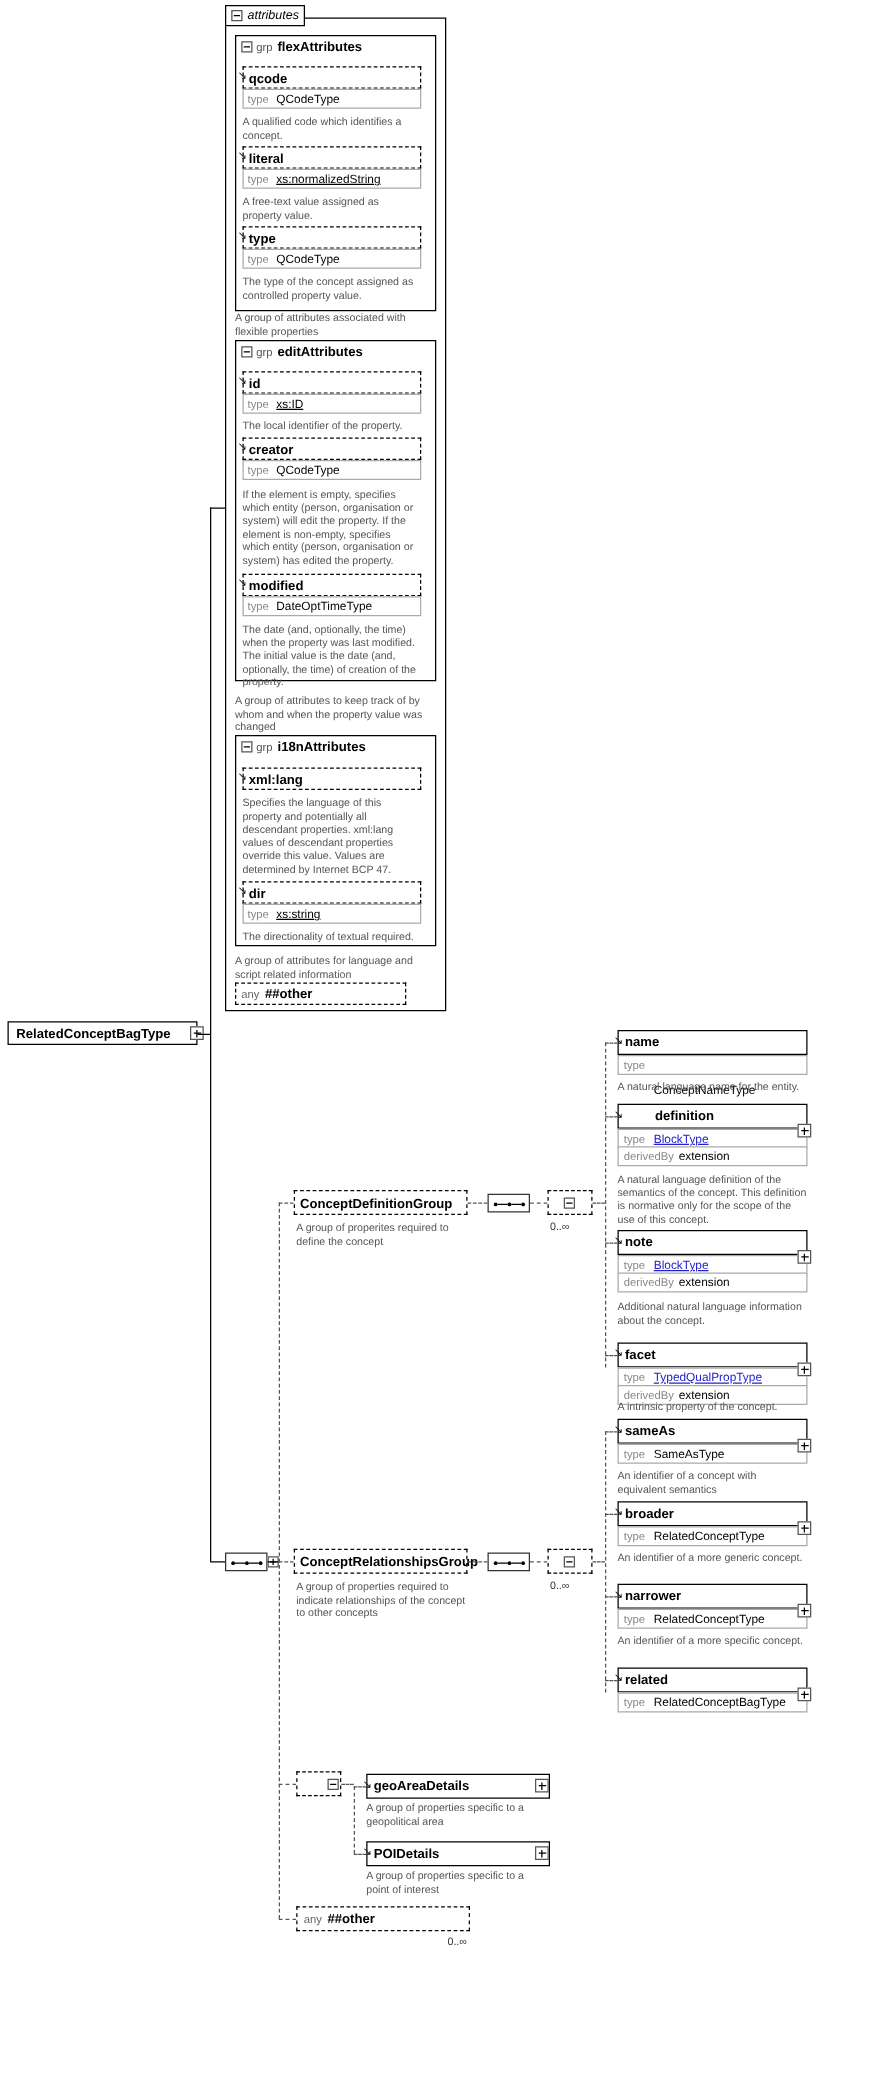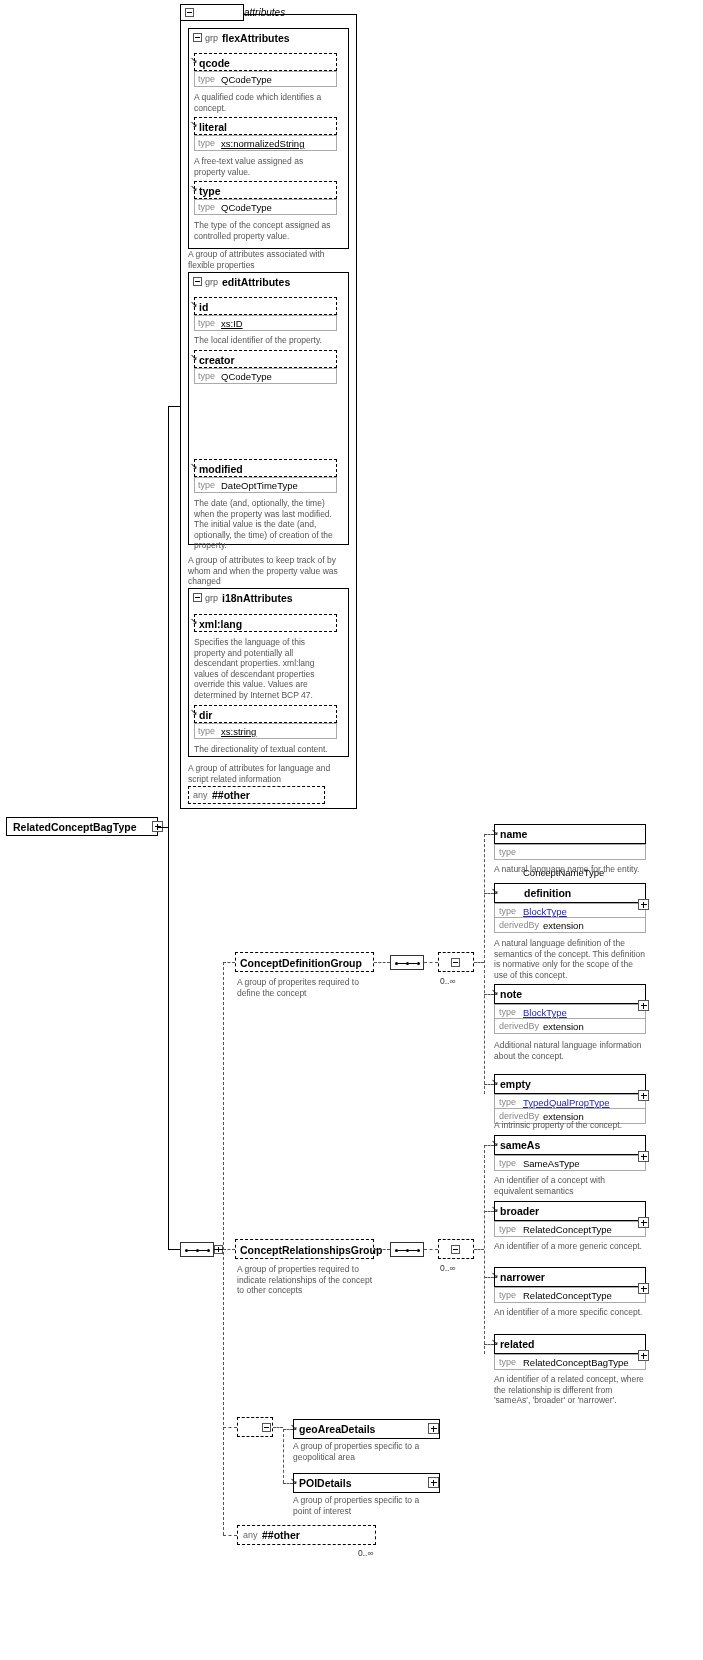--- a/index.html
+++ b/index.html
@@ -54,21 +54,21 @@
   .root-lbl{position:absolute;font-size:10.5px;font-weight:bold;}
 </style>
 </head>
 <body>
 
 <div class="canvas">
 
   <div class="box solid" style="left:180px;top:14px;width:177px;height:795px;"></div>
   <div class="box solid" style="left:180px;top:4px;width:64px;height:17px;background:#fff;"></div>
   <div class="pm" style="left:185px;top:8px;"></div>
-  <div class="attrs-title" style="left:198px;top:7px;margin-left:46px;">attributes</div>
+  <div class="attrs-title" style="left:198px;top:7px;">attributes</div>
 
   <div class="box solid" style="left:188px;top:28px;width:161px;height:221px;"></div>
   <div class="pm" style="left:193px;top:33px;"></div>
   <div class="grplbl" style="left:205px;top:33px;">grp</div>
   <div class="grpname" style="left:222px;top:32px;">flexAttributes</div>
 
   <div class="box dashed" style="left:194px;top:53px;width:143px;height:18px;"></div>
   <div class="hook" style="left:190px;top:55px;">↘</div>
   <div class="elname" style="left:199px;top:57px;">qcode</div>
   <div class="typerow" style="left:194px;top:71px;width:143px;"></div>
@@ -105,20 +105,21 @@
   <div class="typelbl" style="left:198px;top:318px;">type</div>
   <div class="typeval ul" style="left:221px;top:318px;">xs:ID</div>
   <div class="desc" style="left:194px;top:335px;width:140px;">The local identifier of the property.</div>
 
   <div class="box dashed" style="left:194px;top:350px;width:143px;height:18px;"></div>
   <div class="hook" style="left:190px;top:352px;">↘</div>
   <div class="elname" style="left:199px;top:354px;">creator</div>
   <div class="typerow" style="left:194px;top:368px;width:143px;"></div>
   <div class="typelbl" style="left:198px;top:371px;">type</div>
   <div class="typeval" style="left:221px;top:371px;">QCodeType</div>
+  <div class="desc" style="left:194px;top:390px;width:142px;">If the element is empty, specifies which entity (person, organisation or system) will edit the property. If the element is non-empty, specifies which entity (person, organisation or system) has edited the property.</div>
 
   <div class="box dashed" style="left:194px;top:459px;width:143px;height:18px;"></div>
   <div class="hook" style="left:190px;top:461px;">↘</div>
   <div class="elname" style="left:199px;top:463px;">modified</div>
   <div class="typerow" style="left:194px;top:477px;width:143px;"></div>
   <div class="typelbl" style="left:198px;top:480px;">type</div>
   <div class="typeval" style="left:221px;top:480px;">DateOptTimeType</div>
   <div class="desc" style="left:194px;top:498px;width:142px;">The date (and, optionally, the time) when the property was last modified. The initial value is the date (and, optionally, the time) of creation of the property.</div>
   <div class="desc" style="left:188px;top:555px;width:150px;">A group of attributes to keep track of by whom and when the property value was changed</div>
 
@@ -131,21 +132,21 @@
   <div class="hook" style="left:190px;top:616px;">↘</div>
   <div class="elname" style="left:199px;top:618px;">xml:lang</div>
   <div class="desc" style="left:194px;top:637px;width:142px;">Specifies the language of this property and potentially all descendant properties. xml:lang values of descendant properties override this value. Values are determined by Internet BCP 47.</div>
 
   <div class="box dashed" style="left:194px;top:705px;width:143px;height:18px;"></div>
   <div class="hook" style="left:190px;top:707px;">↘</div>
   <div class="elname" style="left:199px;top:709px;">dir</div>
   <div class="typerow" style="left:194px;top:723px;width:143px;"></div>
   <div class="typelbl" style="left:198px;top:726px;">type</div>
   <div class="typeval ul" style="left:221px;top:726px;">xs:string</div>
-  <div class="desc" style="left:194px;top:744px;width:142px;">The directionality of textual content.</div>
+  <div class="desc" style="left:194px;top:744px;width:142px;">The directionality of textual required.</div>
   <div class="desc" style="left:188px;top:763px;width:148px;">A group of attributes for language and script related information</div>
 
   <div class="box dashed" style="left:188px;top:786px;width:137px;height:18px;"></div>
   <div class="anylbl" style="left:193px;top:790px;">any</div>
   <div class="anyname" style="left:212px;top:789px;">##other</div>
 
   <div class="box solid" style="left:6px;top:817px;width:152px;height:19px;"></div>
   <div class="root-lbl" style="left:13px;top:821px;">RelatedConceptBagType</div>
   <div class="plusbtn" style="left:152px;top:821px;"></div>
 
@@ -215,21 +216,21 @@
   <div class="typeval link" style="left:523px;top:1007px;">BlockType</div>
   <div class="typerow" style="left:494px;top:1018px;width:152px;"></div>
   <div class="typelbl" style="left:499px;top:1021px;">derivedBy</div>
   <div class="typeval" style="left:543px;top:1021px;">extension</div>
   <div class="plusbtn" style="left:638px;top:1000px;"></div>
   <div class="desc" style="left:494px;top:1040px;width:152px;">Additional natural language information about the concept.</div>
 
   <div class="dln" style="left:484px;top:1084px;width:10px;"></div>
   <div class="box solid" style="left:494px;top:1074px;width:152px;height:20px;"></div>
   <div class="hook" style="left:491px;top:1077px;">↘</div>
-  <div class="elname" style="left:500px;top:1078px;">empty</div>
+  <div class="elname" style="left:500px;top:1078px;">facet</div>
   <div class="typerow" style="left:494px;top:1094px;width:152px;"></div>
   <div class="typelbl" style="left:499px;top:1097px;">type</div>
   <div class="typeval link" style="left:523px;top:1097px;">TypedQualPropType</div>
   <div class="typerow" style="left:494px;top:1108px;width:152px;"></div>
   <div class="typelbl" style="left:499px;top:1111px;">derivedBy</div>
   <div class="typeval" style="left:543px;top:1111px;">extension</div>
   <div class="plusbtn" style="left:638px;top:1090px;"></div>
   <div class="desc" style="left:494px;top:1120px;width:152px;">A intrinsic property of the concept.</div>
 
   <div class="dln" style="left:223px;top:1249px;width:12px;"></div>
@@ -282,21 +283,20 @@
   <div class="desc" style="left:494px;top:1307px;width:150px;">An identifier of a more specific concept.</div>
 
   <div class="dln" style="left:484px;top:1344px;width:10px;"></div>
   <div class="box solid" style="left:494px;top:1334px;width:152px;height:20px;"></div>
   <div class="hook" style="left:491px;top:1337px;">↘</div>
   <div class="elname" style="left:500px;top:1338px;">related</div>
   <div class="typerow" style="left:494px;top:1354px;width:152px;"></div>
   <div class="typelbl" style="left:499px;top:1357px;">type</div>
   <div class="typeval" style="left:523px;top:1357px;">RelatedConceptBagType</div>
   <div class="plusbtn" style="left:638px;top:1350px;"></div>
-  <div class="desc" style="left:494px;top:1374px;width:152px;">An identifier of a related concept, where the relationship is different from 'sameAs', 'broader' or 'narrower'.</div>
 
   <div class="dln" style="left:223px;top:1427px;width:14px;"></div>
   <div class="box dashed" style="left:237px;top:1417px;width:36px;height:20px;"></div>
   <div class="pm" style="left:262px;top:1423px;"></div>
   <div class="dln" style="left:273px;top:1427px;width:10px;"></div>
   <div class="dlnv" style="left:283px;top:1429px;height:54px;"></div>
 
   <div class="dln" style="left:283px;top:1429px;width:10px;"></div>
   <div class="box solid" style="left:293px;top:1419px;width:147px;height:20px;"></div>
   <div class="hook" style="left:290px;top:1422px;">↘</div>

